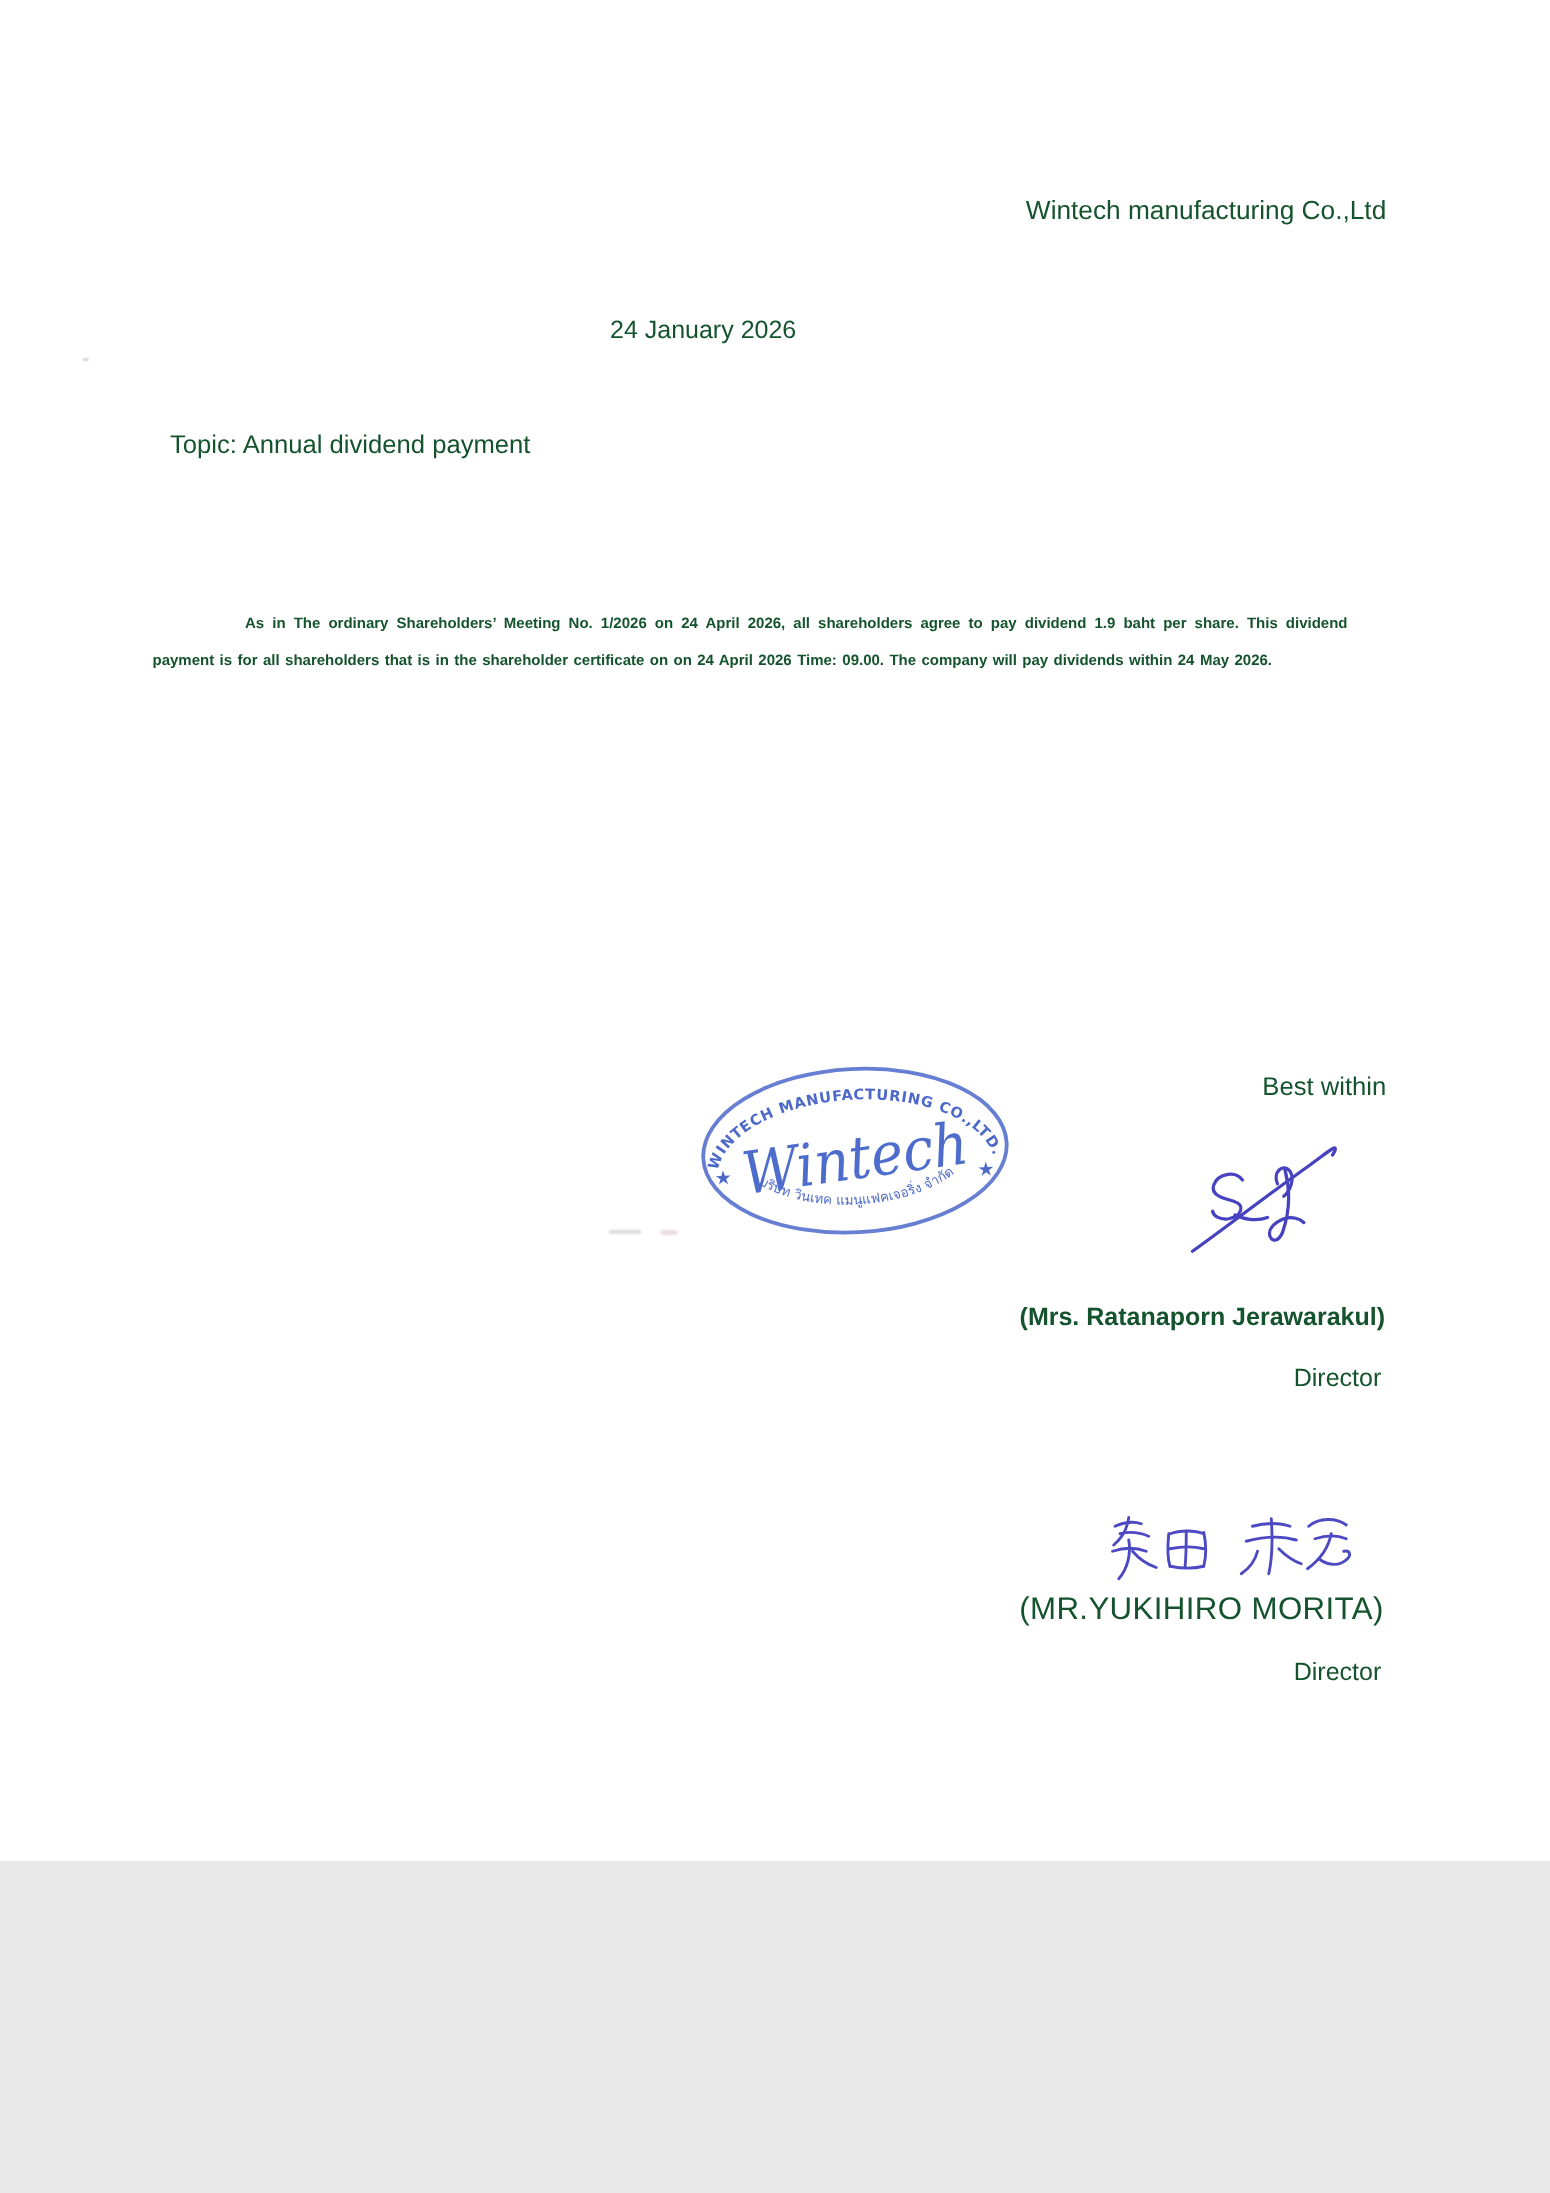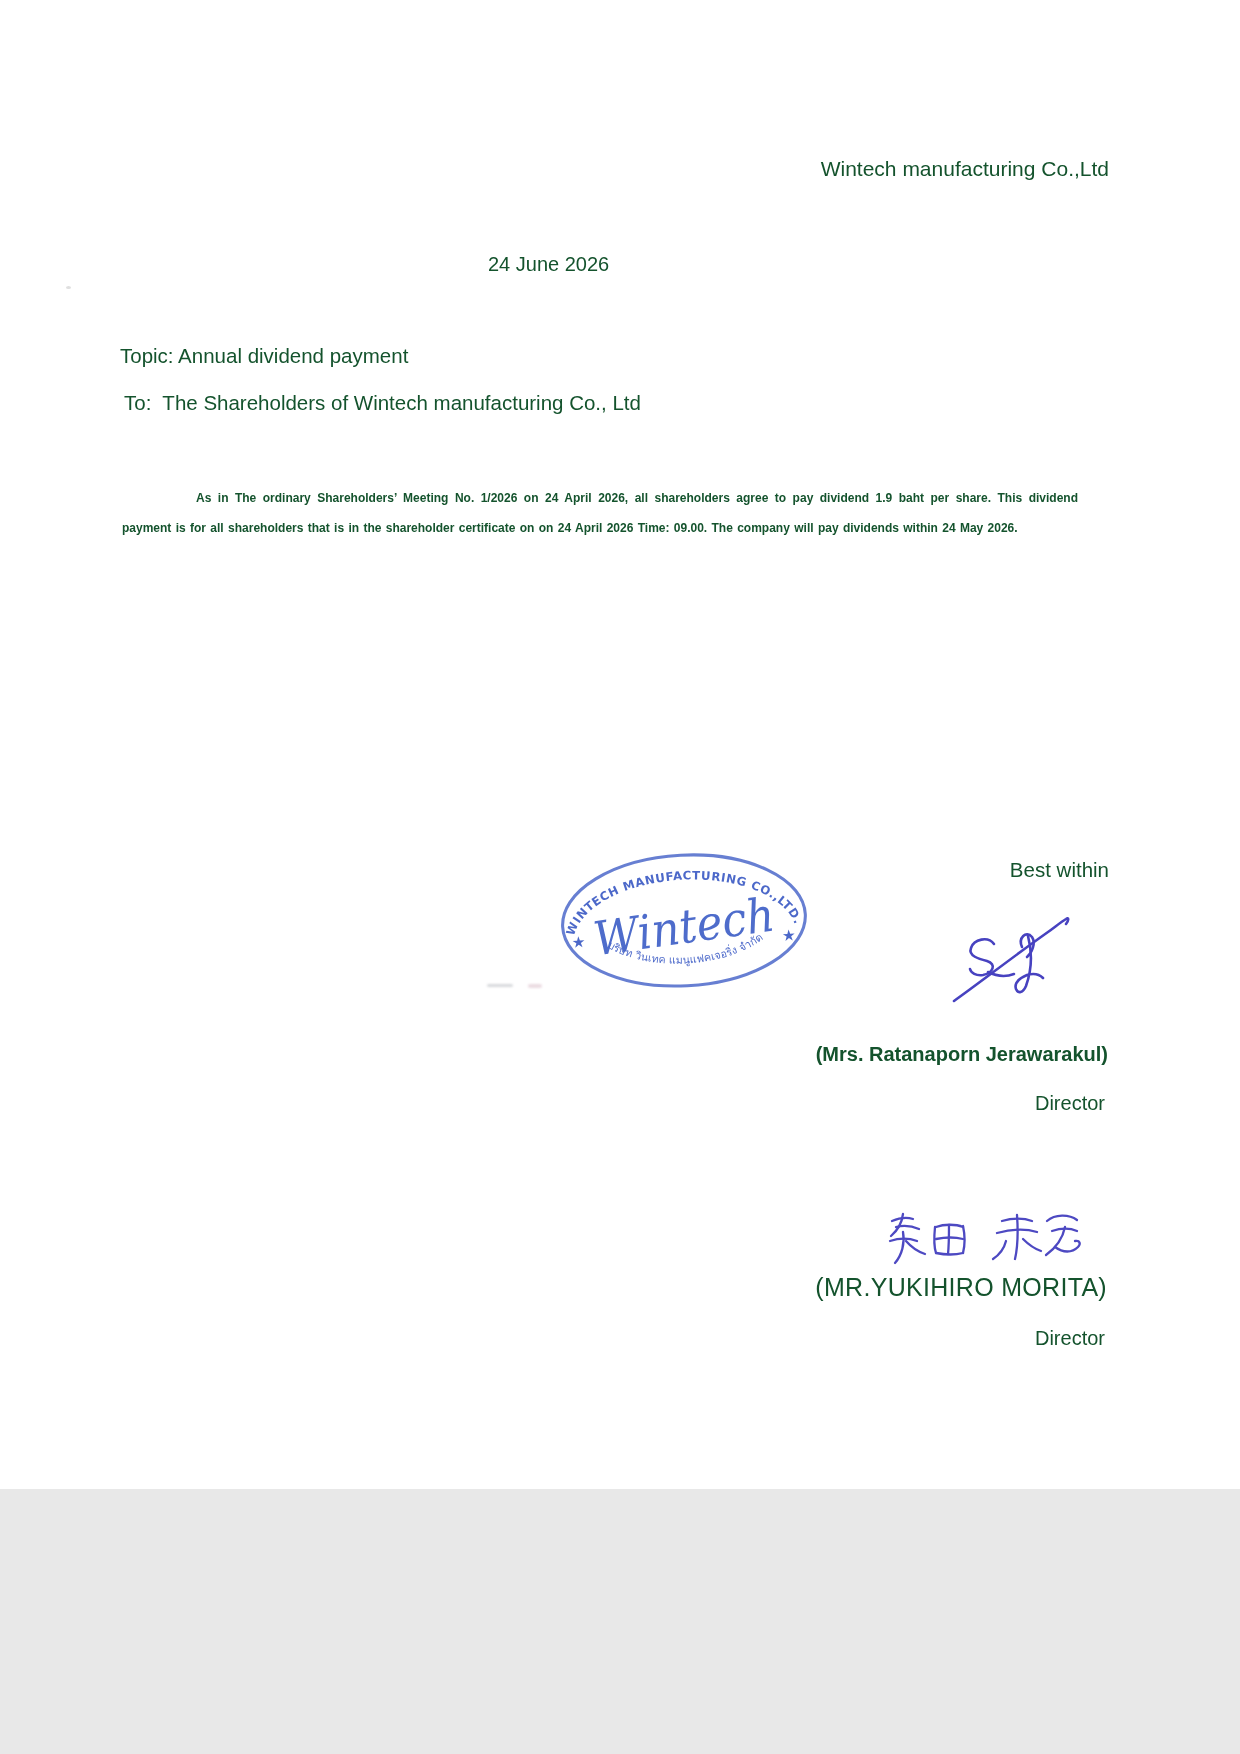--- a/index.html
+++ b/index.html
@@ -18,21 +18,21 @@
   .company-name{
     top:155px; right:162px;
     font-size:21px; line-height:28px;
     text-align:right;
   }
   .date-line{
     top:251px; left:488px;
     font-size:20px; line-height:27px;
   }
   .topic-line{
-    top:342px; left:120px;
+    top:342px; left:136px;
     font-size:20.5px; line-height:27px;
   }
   .to-line{
     top:389px; left:124px;
     font-size:20.5px; line-height:27px;
     white-space:pre-wrap;
   }
   .body-par{
     top:483px; left:122px;
     width:956px;
@@ -103,25 +103,24 @@
   .smudge2{ top:984px; left:528px; width:14px; height:4px; background:#d8b9c6; opacity:.5; }
   .speck{ top:286px; left:66px; width:5px; height:3px; background:#c9c9c9; opacity:.6; border-radius:50%; }
 </style>
 </head>
 <body>
 
 <div class="page">
 
   <div class="abs company-name">Wintech manufacturing Co.,Ltd</div>
 
-  <div class="abs date-line">24 June 2026</div>
+  <div class="abs date-line">24 January 2026</div>
 
   <div class="abs topic-line">Topic: Annual dividend payment</div>
 
-  <div class="abs to-line">To:  The Shareholders of Wintech manufacturing Co., Ltd</div>
 
   <p class="abs body-par">As in The ordinary Shareholders’ Meeting No. 1/2026 on 24 April 2026, all shareholders agree to pay dividend 1.9 baht per share. This dividend payment is for all shareholders that is in the shareholder certificate on on 24 April 2026 Time: 09.00. The company will pay dividends within 24 May 2026.</p>
 
   <svg class="abs stamp" width="256" height="146" viewBox="0 0 250 143">
     <defs>
       <path id="arcTop" d="M 16,88 A 109,57 0 0 1 234,88" fill="none"></path>
       <path id="arcBot" d="M 31,74 A 97,52 0 0 0 219,74" fill="none"></path>
     </defs>
     <ellipse cx="125" cy="71" rx="119" ry="64" fill="none" stroke="#3d5cc5" stroke-width="3" opacity="0.85"></ellipse>
     <text class="stamp-arc" fill="#3d5cc5">

